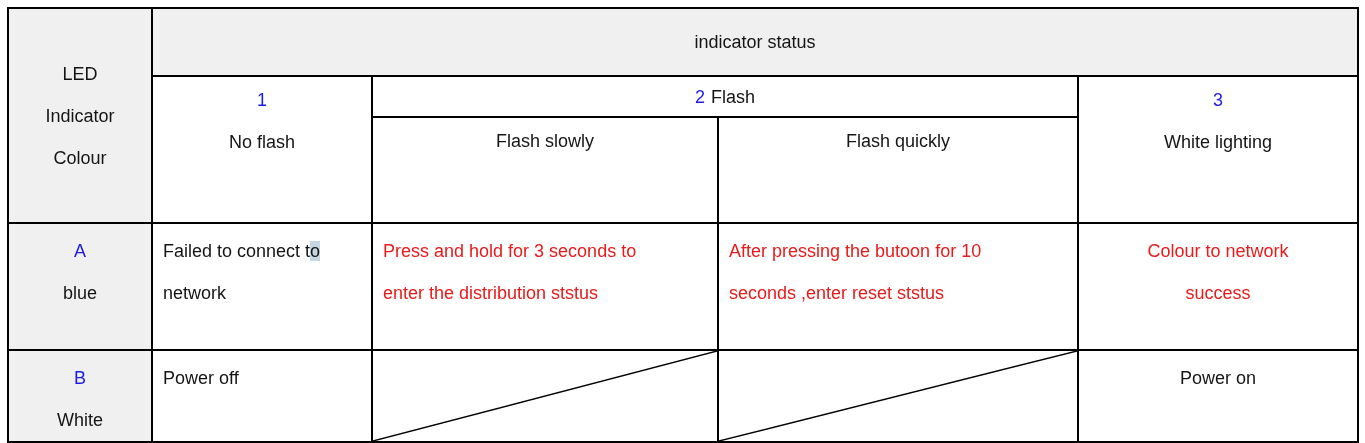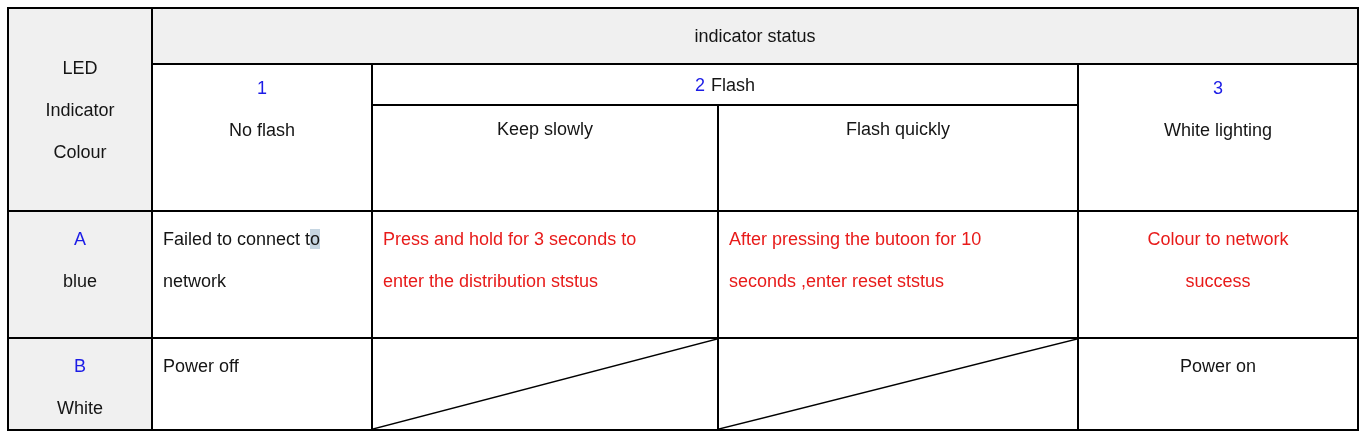--- a/index.html
+++ b/index.html
@@ -40,21 +40,21 @@
   .corner{
     text-align:center;
     vertical-align:middle !important;
     line-height:41px;
     padding:0 4px !important;
   }
   .hdr{
     text-align:center;
     vertical-align:middle !important;
     line-height:22px;
-    padding:0 !important;
+    padding:12px !important;
   }
   .grouplabel{margin-left:6px;margin-top:32px;}
   .hl{background:var(--hl);}
   td.diag{
     position:relative;
     padding:0 !important;
   }
   td.diag svg{
     position:absolute;
     left:0;top:0;
@@ -101,21 +101,21 @@
         <span class="blue">2</span><span class="grouplabel">Flash</span>
       </td>
       <td class="center" rowspan="2">
         <div class="blue">3</div>
         <div>White lighting</div>
       </td>
     </tr>
 
     <tr style="height:106px">
       <td class="center">
-        <div>Keep slowly</div>
+        <div>Flash slowly</div>
       </td>
       <td class="center">
         <div>Flash quickly</div>
       </td>
     </tr>
 
     <tr style="height:127px">
       <td class="gray center pt6">
         <div class="blue">A</div>
         <div>blue</div>

